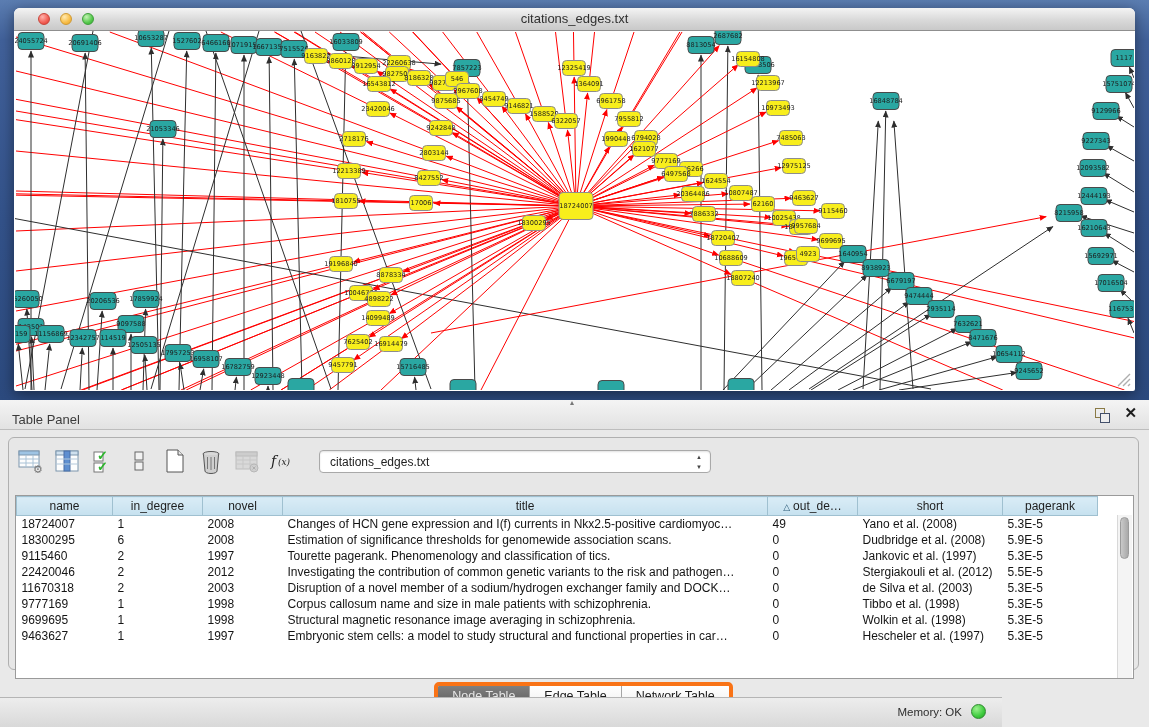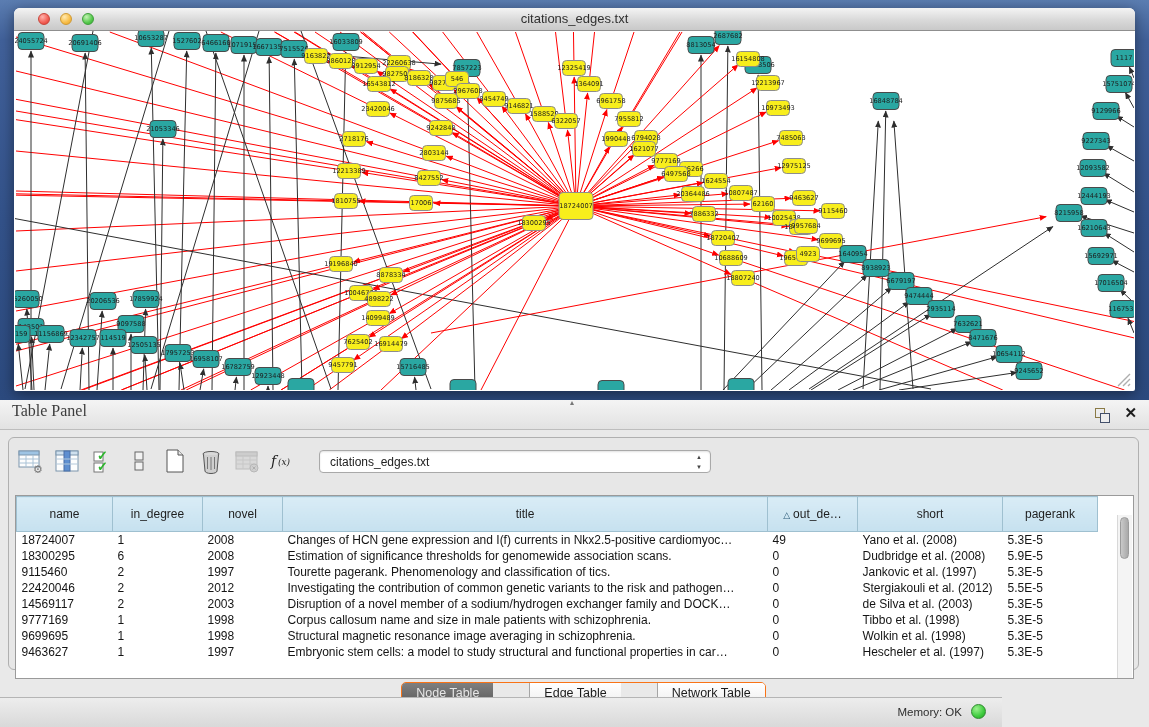--- a/index.html
+++ b/index.html
@@ -36,21 +36,21 @@
     background:#fff;overflow:hidden;
   }
   .canvas-wrap svg{display:block;}
   .grip{position:absolute;right:2px;bottom:2px;width:16px;height:16px;opacity:.8;}
   
   .panel-header{
     position:absolute;left:0;top:400px;width:1149px;height:30px;
     background:linear-gradient(180deg,#f4f4f4,#e2e2e2);
     border-bottom:1px solid #bdbdbd;box-sizing:border-box;
   }
-  .panel-header .ph-title{position:absolute;left:12px;top:2px;font-size:16px;color:#3c3c3c;font-family:Liberation Serif, serif;}
+  .panel-header .ph-title{position:absolute;left:12px;top:12px;font-size:13px;color:#3c3c3c;}
   .splitter-arrow{position:absolute;left:570px;top:0px;font-size:8px;color:#777;line-height:6px;}
   .float-icon{position:absolute;right:40px;top:8px;width:14px;height:14px;}
   .float-icon .sq1{position:absolute;left:0;top:0;width:8px;height:8px;border:1.5px solid #8a7a45;background:transparent;}
   .float-icon .sq2{position:absolute;left:5px;top:5px;width:8px;height:8px;border:1.5px solid #43506b;background:#eee;}
   .panel-close{position:absolute;right:12px;top:4px;font-size:15px;font-weight:bold;color:#1c1c1c;cursor:default;}
   
   .panel-body{
     position:absolute;left:0;top:430px;width:1149px;height:267px;
     background:#e9e9e9;
   }
@@ -70,39 +70,39 @@
   }
   
   .tablewrap{
     position:absolute;left:6px;top:57px;width:1119px;height:184px;
     background:#fff;border:1px solid #9a9a9a;box-sizing:border-box;
   }
   table.nt{border-collapse:collapse;table-layout:fixed;width:1081px;font-size:12px;color:#111;}
   table.nt th{
     height:18px;background:linear-gradient(180deg,#d9ecf6,#c6e1ef);
     border:1px solid #9fc0d0;font-weight:normal;font-size:12px;color:#1e1e1e;
-    overflow:hidden;white-space:nowrap;padding:8px 2px;
+    overflow:hidden;white-space:nowrap;padding:0 2px;
   }
   table.nt td{
     height:16px;padding:0 0 0 5px;border:none;overflow:hidden;white-space:nowrap;
     font-size:12px;color:#141414;
   }
   .sorttri{font-size:9px;color:#2b5a77;margin-right:3px;}
   .vscroll{
     position:absolute;right:1px;top:19px;width:14px;height:163px;
     background:#f4f4f4;border-left:1px solid #d8d8d8;
   }
   .vscroll .thumb{
     position:absolute;left:2px;top:2px;width:9px;height:42px;border-radius:5px;
     background:linear-gradient(90deg,#c9c9c9,#a9a9a9);border:1px solid #9b9b9b;box-sizing:border-box;
   }
   
   .tabbar{position:absolute;left:0;top:244px;width:1149px;height:24px;text-align:center;}
-  .segctl{display:inline-flex;height:20px;border:1px solid #f97316;border-radius:5px;overflow:hidden;
-    box-shadow:0 1px 0 rgba(255,255,255,.7);gap:36px;}
+  .segctl{display:inline-flex;height:20px;border:4px solid #f97316;border-radius:5px;overflow:hidden;
+    box-shadow:0 1px 0 rgba(255,255,255,.7);}
   .seg{
     padding:0 14px;line-height:20px;font-size:12.5px;color:#1b1b1b;
     background:linear-gradient(180deg,#ffffff,#f0f0f0);border-left:1px solid #a5a5a5;
   }
   .seg:first-child{border-left:none;}
   .seg.active{background:linear-gradient(180deg,#7f7f7f,#5e5e5e);color:#e6e6e6;}
   
   .statusbar{
     position:absolute;left:0;top:697px;width:1002px;height:30px;
     background:linear-gradient(180deg,#ededed,#d9d9d9);border-top:1px solid #b5b5b5;box-sizing:border-box;
@@ -932,21 +932,21 @@
             <tr>
               <td>22420046</td>
               <td>2</td>
               <td>2012</td>
               <td>Investigating the contribution of common genetic variants to the risk and pathogen…</td>
               <td>0</td>
               <td>Stergiakouli et al. (2012)</td>
               <td>5.5E-5</td>
             </tr>
             <tr>
-              <td>14569117</td>
+              <td>11670318</td>
               <td>2</td>
               <td>2003</td>
               <td>Disruption of a novel member of a sodium/hydrogen exchanger family and DOCK…</td>
               <td>0</td>
               <td>de Silva et al. (2003)</td>
               <td>5.3E-5</td>
             </tr>
             <tr>
               <td>9777169</td>
               <td>1</td>

